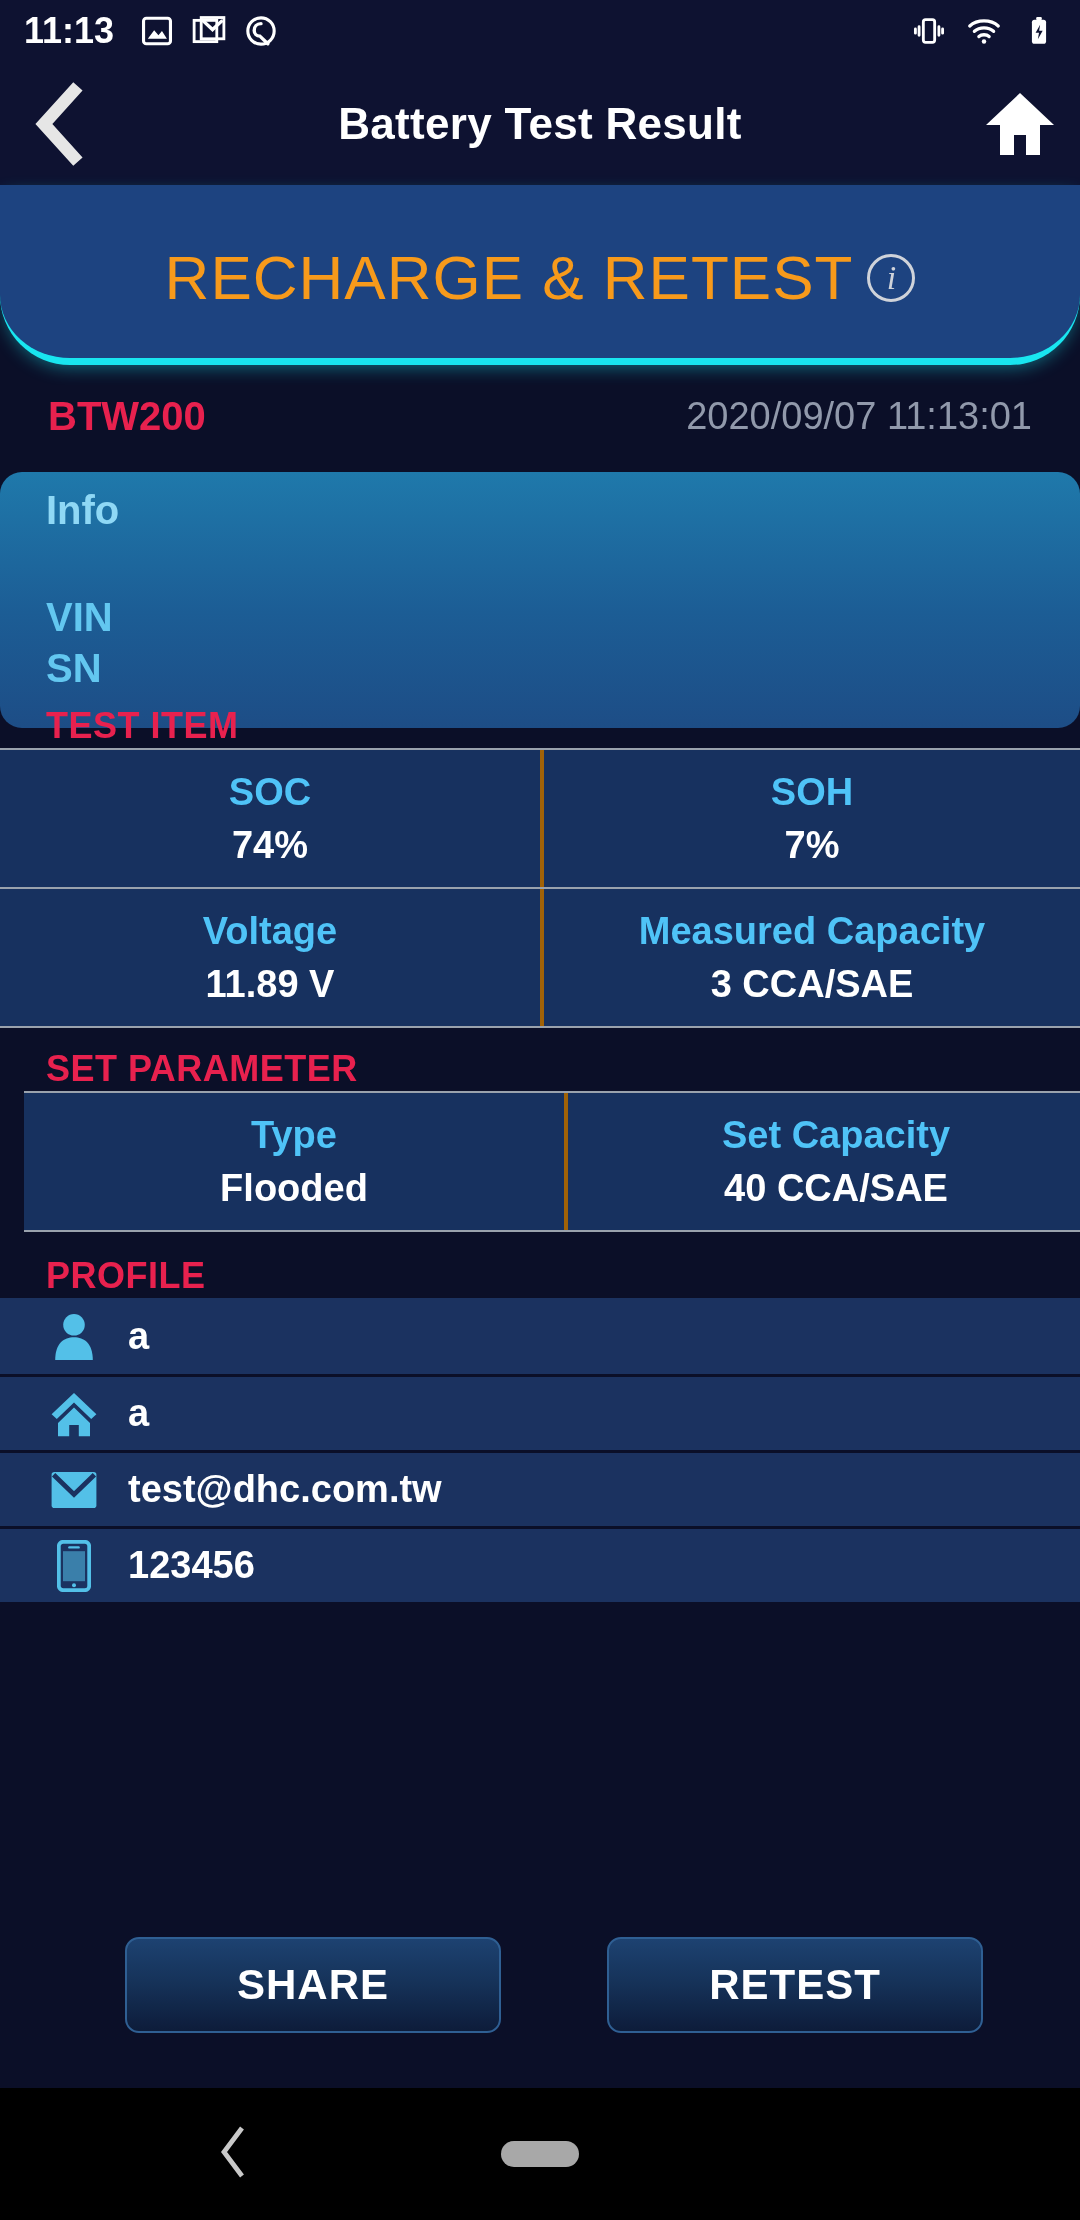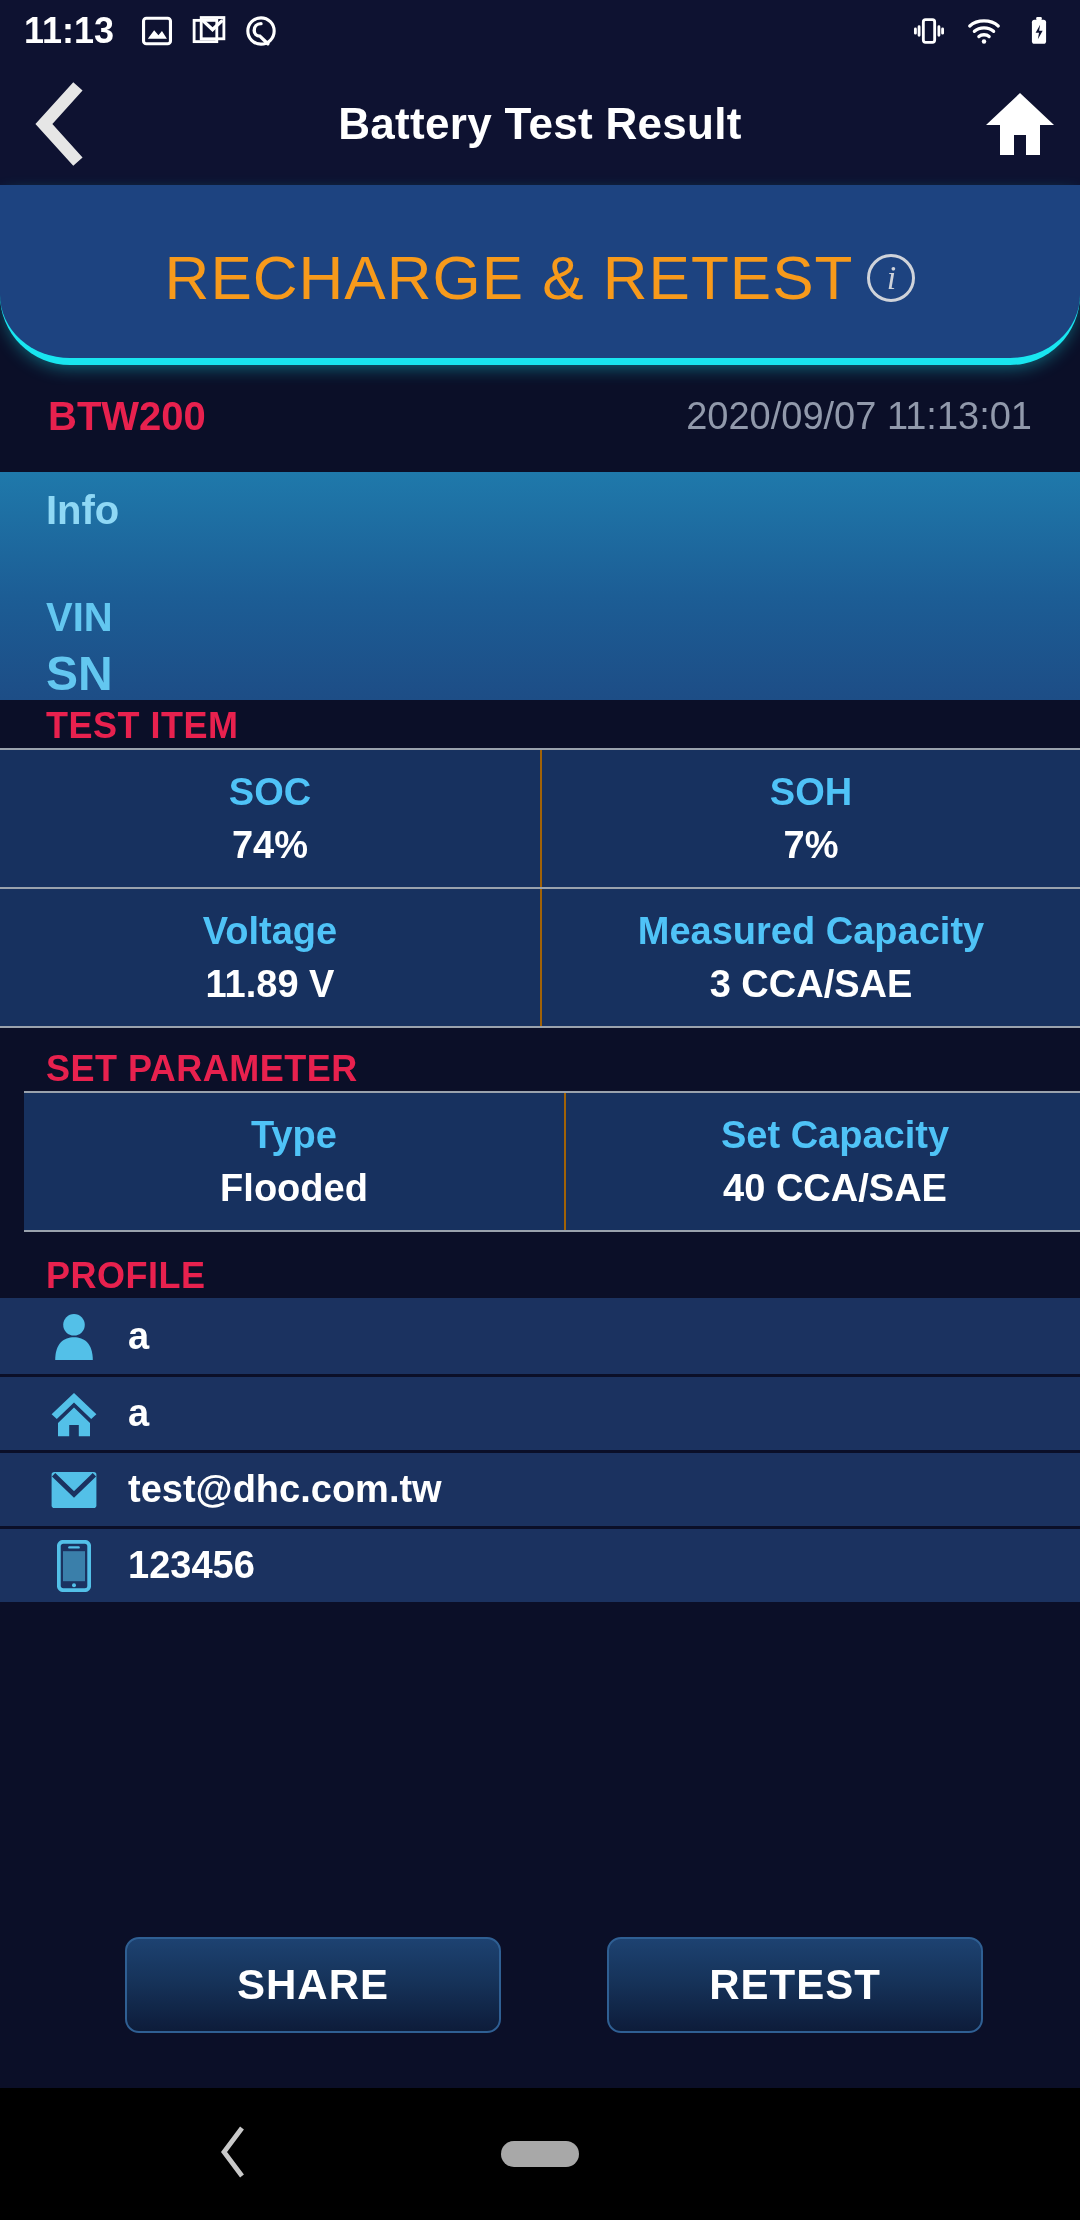--- a/index.html
+++ b/index.html
@@ -59,43 +59,44 @@
   .model-row{
     position:absolute; top:385px; left:0; width:1080px; height:62px;
     display:flex; align-items:center; justify-content:space-between;
     padding:0 48px; background:#0b0f28;
   }
   .model-name{ color:#e8214e; font-size:40px; font-weight:bold; }
   .model-date{ color:#9199ab; font-size:38px; }
 
   
   .info-panel{
-    position:absolute; top:472px; left:0; width:1080px; height:228px;
+    position:absolute; top:472px; left:0; width:1080px; height:256px;
     background:linear-gradient(180deg,#1f79ab 0%, #1c5d95 55%, #1d4d86 100%);
     padding:10px 0 0 46px;
+    border-radius:22px;
   }
   .info-title{ color:#8fd8f5; font-size:40px; font-weight:bold; margin-top:6px; }
   .info-vin{ color:#63c7f0; font-size:40px; font-weight:bold; margin-top:62px; }
-  .info-sn{ color:#63c7f0; font-size:48px; font-weight:bold; margin-top:6px; }
+  .info-sn{ color:#63c7f0; font-size:40px; font-weight:bold; margin-top:6px; }
 
   
   .sec-head{
     color:#e8214e; font-size:36px; font-weight:bold; letter-spacing:0.5px;
     padding-left:46px;
   }
 
   
   .grid{ width:1080px; border-top:2px solid #9aa2ad; border-bottom:2px solid #9aa2ad; }
   .grid-row{ display:flex; width:1080px; }
   .grid-row + .grid-row{ border-top:2px solid #9aa2ad; }
   .cell{
     width:540px; background:#17315f; height:137px;
     display:flex; flex-direction:column; align-items:center; justify-content:center;
   }
-  .cell + .cell{ border-left:2px solid #a16207; }
+  .cell + .cell{ border-left:4px solid #a16207; }
   .cell-label{ color:#4fc3f7; font-size:38px; font-weight:bold; }
   .cell-value{ color:#ffffff; font-size:38px; font-weight:bold; margin-top:10px; }
 
   
   .test-head{ position:absolute; top:525px; left:0; width:1080px; }
   .test-grid{ position:absolute; top:568px; left:0; }
   .setp-head{ position:absolute; top:868px; left:0; width:1080px; }
   .setp-grid{ position:absolute; top:911px; left:0;margin-left:24px; }
   .prof-head{ position:absolute; top:1075px; left:0; width:1080px; }
 

